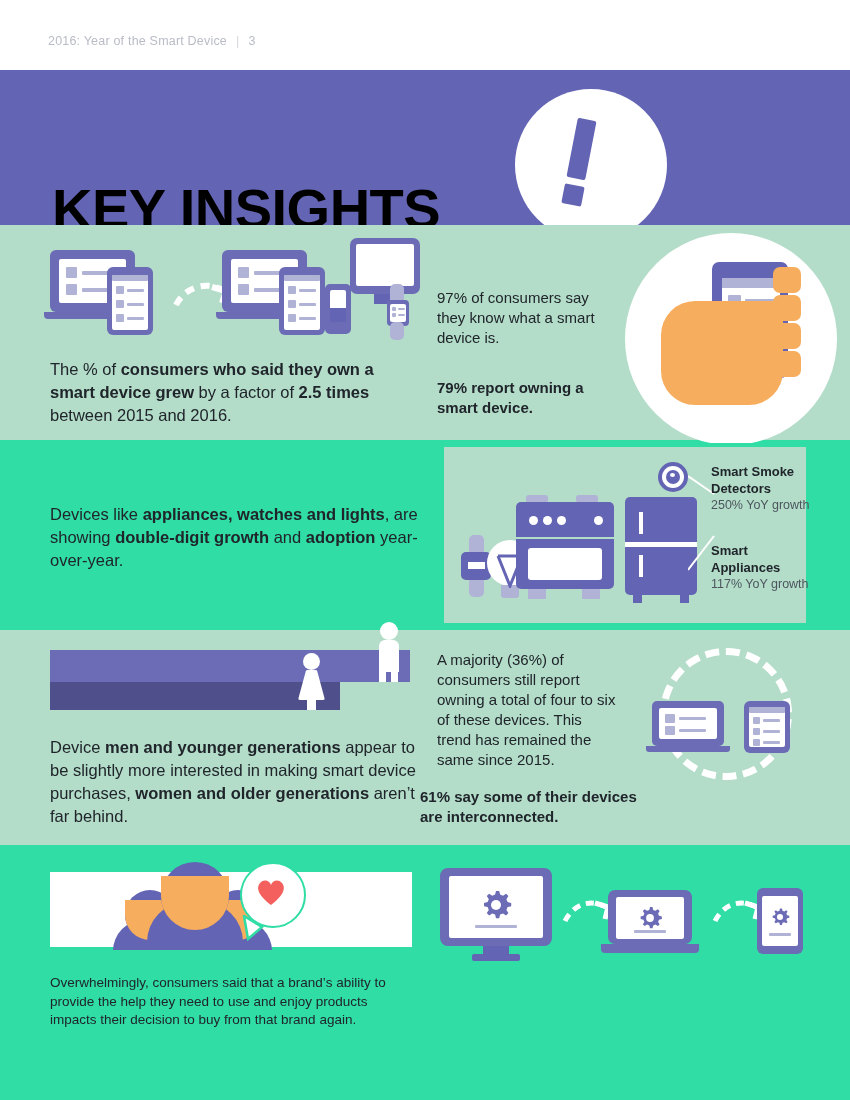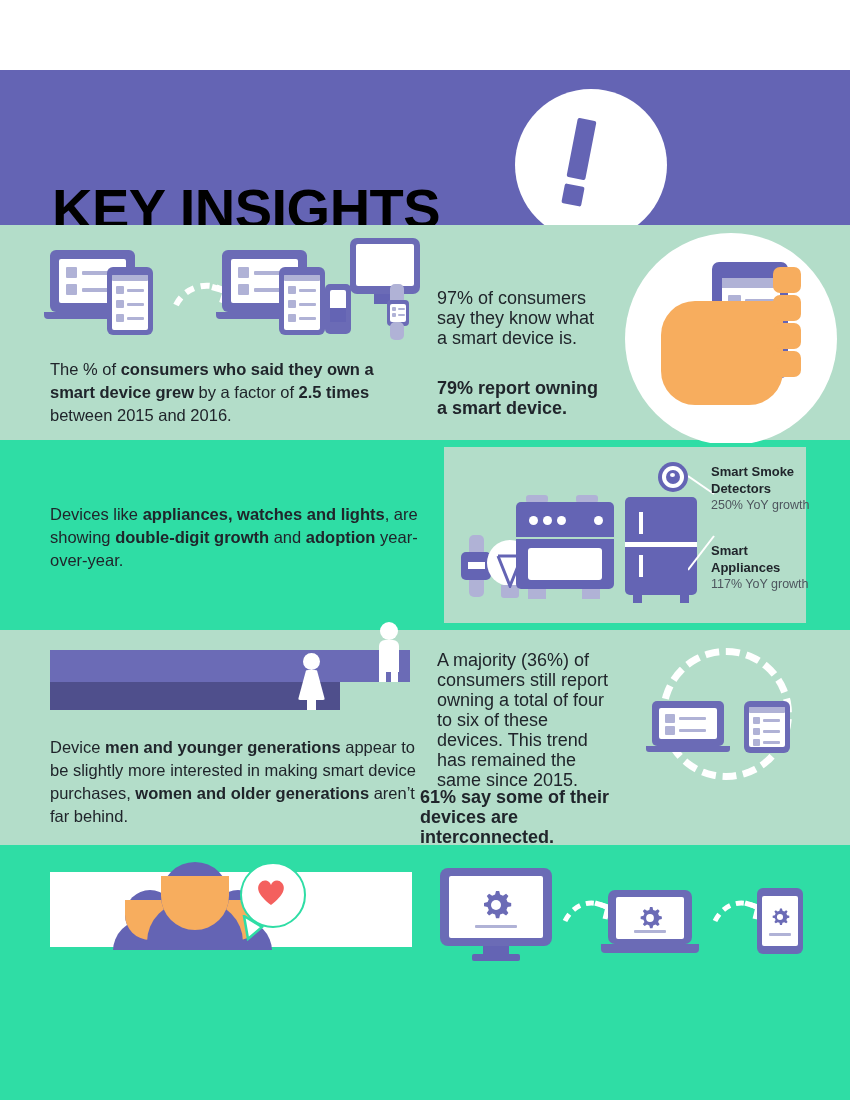--- a/index.html
+++ b/index.html
@@ -54,21 +54,21 @@
   .band-mint{background:#b3ddc9;}
   .band-teal{background:#2fdda5;}
   .b1{top:225px;height:215px;}
   .b2{top:440px;height:190px;}
   .b3{top:630px;height:215px;}
   .b4{top:845px;height:255px;}
 
   
   .para{position:absolute;color:#20252b;}
   .p-lg{font-size:16.5px;line-height:23px;}
-  .p-md{font-size:18px;line-height:20px;}
+  .p-md{font-size:15px;line-height:20px;}
   .p-sm{font-size:13.5px;line-height:18.5px;}
   b{font-weight:bold;}
 
   
   .ill{position:absolute;}
   .laptop-base{position:absolute;background:#6b6bb6;border-radius:2px;}
   .scr{position:absolute;background:#6b6bb6;border-radius:6px;}
   .scr-in{position:absolute;background:#ffffff;border-radius:2px;}
   .bar-grey{position:absolute;background:#b0b2d6;border-radius:1px;}
   .sq-grey{position:absolute;background:#b0b2d6;border-radius:1px;}
@@ -117,20 +117,25 @@
     position:absolute;left:240px;top:862px;width:62px;height:62px;
     background:#ffffff;border:2.5px solid #2fdda5;border-radius:50%;
   }
   .heart{position:absolute;left:256px;top:878px;width:30px;height:28px;}
 </style>
 </head>
 <body>
 
 <div class="page">
 
+  <div class="topbar">
+    <div class="topbar-text">
+      <span>2016: Year of the Smart Device</span><span class="topbar-sep">|</span><span>3</span>
+    </div>
+  </div>
 
   <div class="title-band">
     <div class="title-text">KEY INSIGHTS</div>
   </div>
   <div class="bubble"></div>
   <div class="bubble-tail"></div>
   <div class="bang-stem"></div>
   <div class="bang-dot"></div>
 
   <div class="band band-mint b1"></div>
@@ -342,20 +347,21 @@
     <div class="head" style="left:66px;top:14px;width:68px;height:54px;background:#f7ad5e;border-radius:0 0 34px 34px;"></div>
   </div>
   <div class="heart-bubble"></div>
   <svg class="heart" viewBox="0 0 30 28">
     <path d="M15 27 C2 17 0 10 4 5 C8 0 14 3 15 7 C16 3 22 0 26 5 C30 10 28 17 15 27 Z" fill="#f4605e"></path>
   </svg>
   <svg class="ill" style="left:240px;top:915px;" width="30" height="26" viewBox="0 0 30 26">
     <path d="M4 1 L22 12 L8 24 Z" fill="#ffffff" stroke="#2fdda5" stroke-width="2.5"></path>
   </svg>
 
+  <div class="para p-sm" style="left:50px;top:974px;width:358px;">Overwhelmingly, consumers said that a brand’s ability to provide the help they need to use and enjoy products impacts their decision to buy from that brand again.</div>
 
   <div class="ill" style="left:440px;top:868px;width:112px;height:82px;">
     <div class="scr" style="left:0;top:0;width:112px;height:78px;border-radius:8px;"></div>
     <div class="scr-in" style="left:9px;top:8px;width:94px;height:62px;"></div>
     <svg style="position:absolute;left:38px;top:19px;" width="36" height="36" viewBox="0 0 36 36">
       <path d="M18 4 l3.2 0 0.9 3.6 2.9 1.2 3.1-2 2.3 2.3-2 3.1 1.2 2.9 3.6 0.9 0 3.2-3.6 0.9-1.2 2.9 2 3.1-2.3 2.3-3.1-2-2.9 1.2-0.9 3.6-3.2 0-0.9-3.6-2.9-1.2-3.1 2-2.3-2.3 2-3.1-1.2-2.9-3.6-0.9 0-3.2 3.6-0.9 1.2-2.9-2-3.1 2.3-2.3 3.1 2 2.9-1.2z" fill="#6b6bb6"></path>
       <circle cx="18" cy="18" r="5" fill="#ffffff"></circle>
     </svg>
     <div class="bar-grey" style="position:absolute;left:35px;top:57px;width:42px;height:3px;"></div>
     <div class="appl" style="left:43px;top:78px;width:26px;height:10px;"></div>

